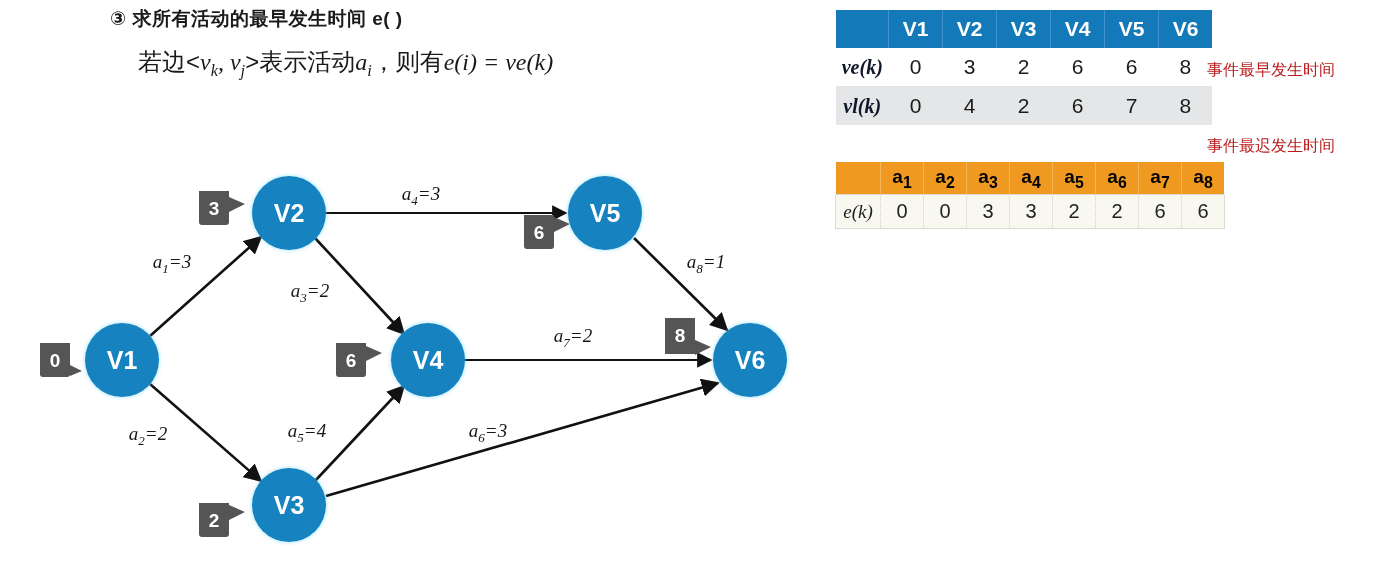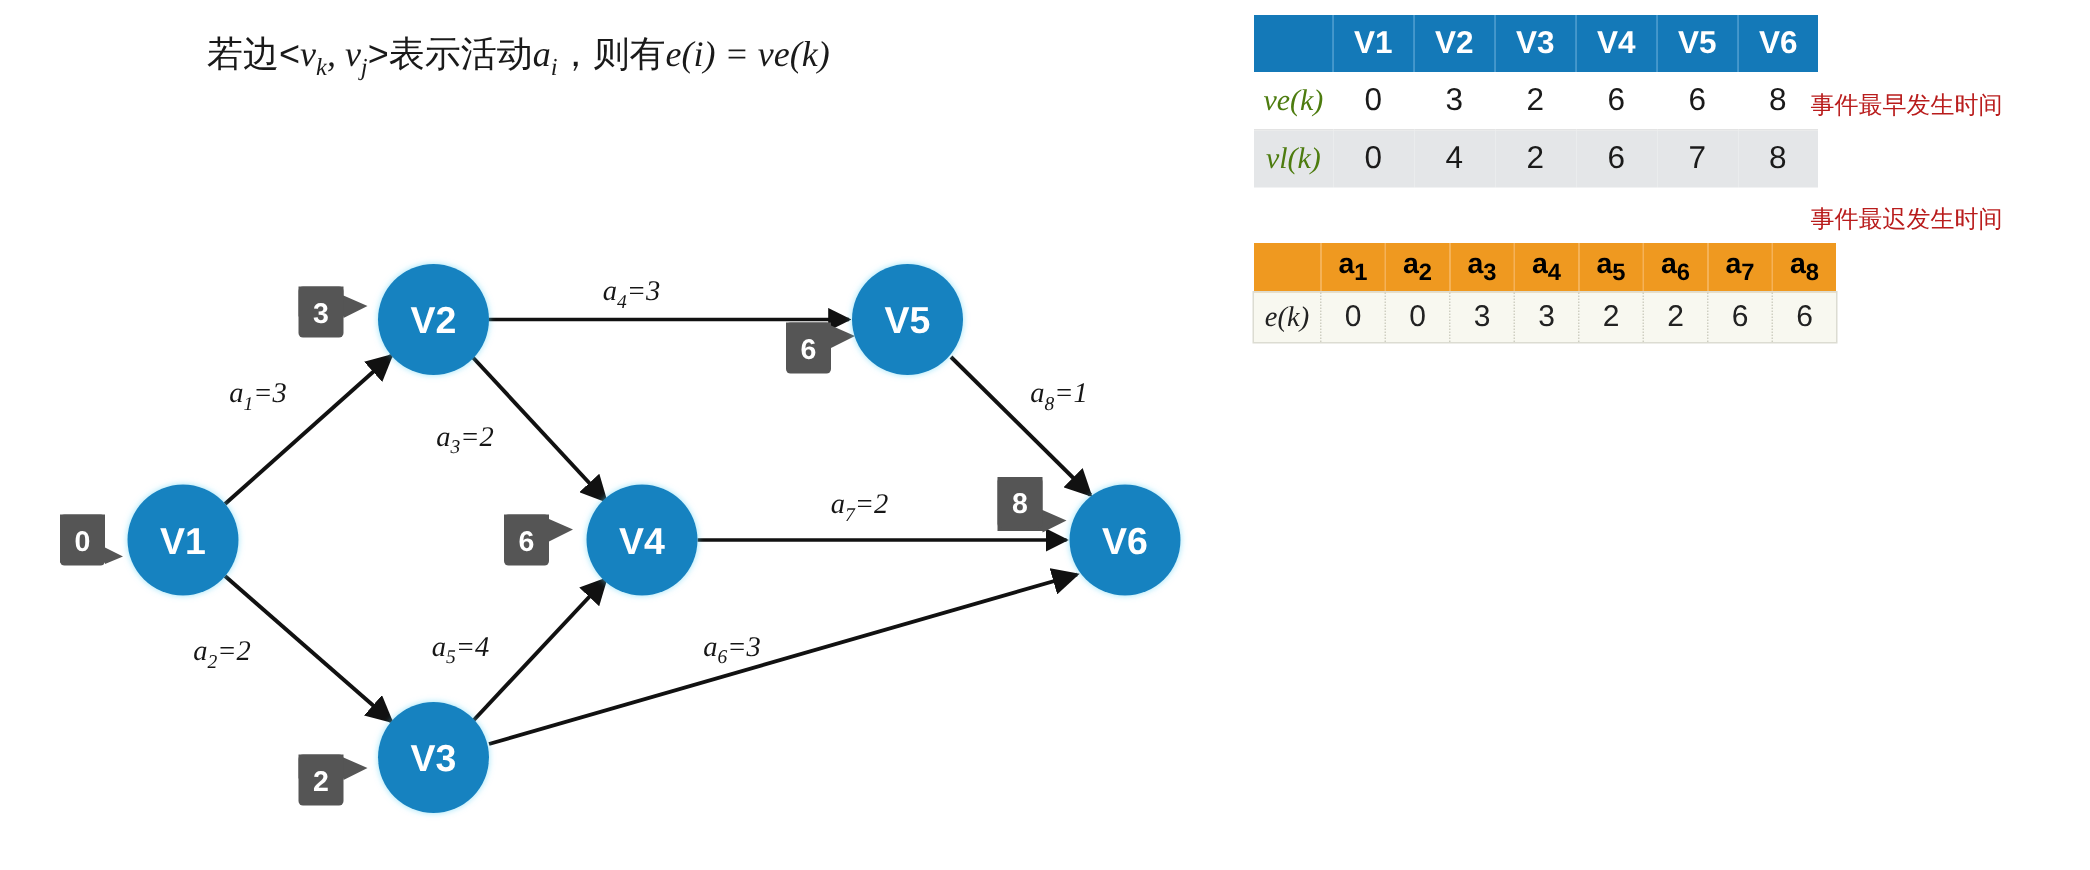--- a/index.html
+++ b/index.html
@@ -23,21 +23,21 @@
   
   .tbl{position:absolute;border-collapse:collapse;table-layout:fixed;}
   .tbl td,.tbl th{padding:0;text-align:center;vertical-align:middle;}
 
   #tbl-ve{left:836px;top:10px;}
   #tbl-ve th,#tbl-ve td{width:53px;height:38px;font-size:21px;}
   #tbl-ve .corner{width:52px;background:#1479b8;}
   #tbl-ve thead th{background:#1479b8;color:#ffffff;font-weight:bold;font-size:21px;
       border-right:1px solid #3e95cc;}
   #tbl-ve thead th:last-child{border-right:none;}
-  #tbl-ve .rowlabel{width:52px;text-align:center;font-size:20px;color:#4d7c0f;}
+  #tbl-ve .rowlabel{width:52px;text-align:center;font-size:20px;color:#0f172a;font-weight:bold;}
   #tbl-ve .r-ve td{background:#ffffff;border-bottom:1px solid #e3e3e3;}
   #tbl-ve .r-vl td{background:#e4e6e8;margin-top:32px;}
   #tbl-ve .r-ve .rowlabel{background:#ffffff;}
   #tbl-ve .r-vl .rowlabel{background:#e4e6e8;}
 
   #tbl-e{left:836px;top:162px;}
   #tbl-e th,#tbl-e td{width:42px;height:33px;font-size:20px;}
   #tbl-e .corner{width:44px;background:#ef9920;}
   #tbl-e thead th{background:#ef9920;color:#000000;font-weight:bold;font-size:19px;
       border-right:1px solid #f5b258;}
@@ -56,20 +56,24 @@
   .badgetext{fill:#ffffff;font-family:"Liberation Sans","DejaVu Sans",sans-serif;
       font-size:19px;font-weight:bold;}
   .edgelabel{fill:#161616;font-family:"Liberation Serif","DejaVu Serif",serif;
       font-style:italic;font-size:19px;}
   .edgelabel tspan.sub{font-size:13px;}
 </style>
 </head>
 <body>
 
 <div id="heading">
+  <div class="h-line1">
+    <span class="circnum">③</span>
+    <span>求所有活动的最早发生时间 e( )</span>
+  </div>
   <div class="h-line2">
     <span>若边&lt;</span><span class="mi"><span>v</span><sub>k</sub></span><span class="mi">, </span><span class="mi"><span>v</span><sub>j</sub></span><span>&gt;表示活动</span><span class="mi"><span>a</span><sub>i</sub></span><span>，则有</span><span class="mi"><span>e</span><span>(i) = </span><span>ve</span><span>(k)</span></span>
   </div>
 </div>
 
 <div id="graph">
 <svg width="830" height="440" viewBox="0 0 830 440" xmlns="http://www.w3.org/2000/svg">
   <defs>
     <marker id="arrow" viewBox="0 0 10 10" refX="9" refY="5" markerWidth="7" markerHeight="7" orient="auto-start-reverse">
       <path d="M 0 0 L 10 5 L 0 10 z" fill="#111111"></path>

